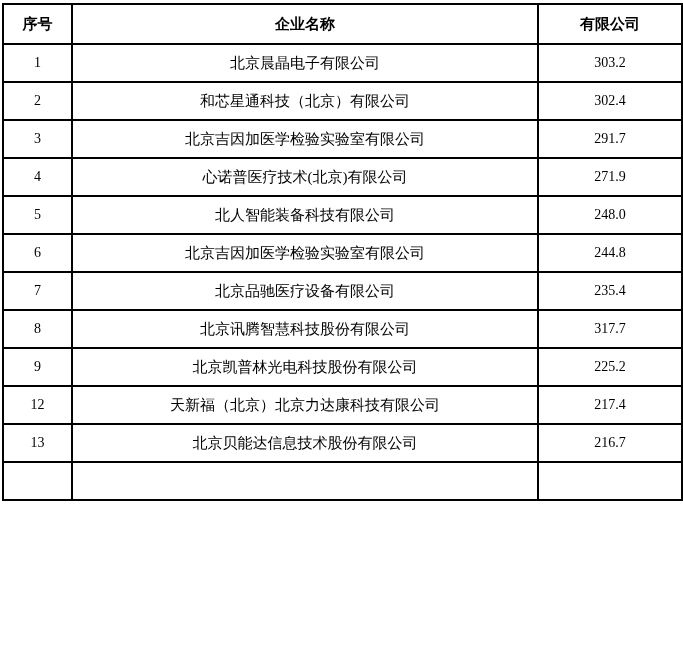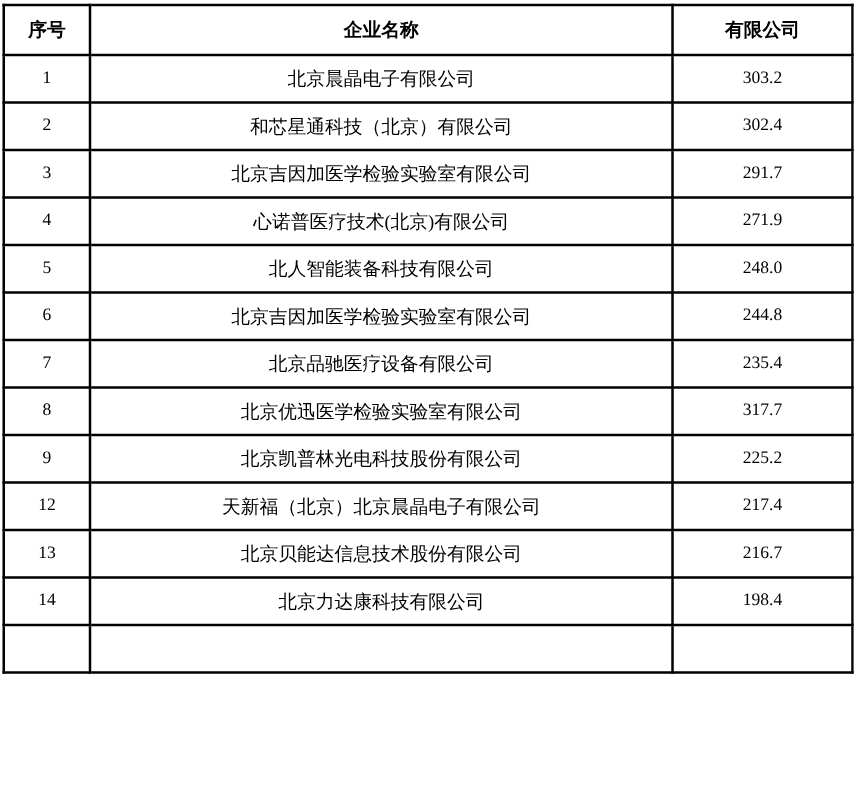--- a/index.html
+++ b/index.html
@@ -95,42 +95,37 @@
         <td class="name-cell">北京吉因加医学检验实验室有限公司</td>
         <td class="amount-cell">244.8</td>
       </tr>
       <tr>
         <td class="no-cell">7</td>
         <td class="name-cell">北京品驰医疗设备有限公司</td>
         <td class="amount-cell">235.4</td>
       </tr>
       <tr>
         <td class="no-cell">8</td>
-        <td class="name-cell">北京优迅医学检验实验室有限公司</td>
+        <td class="name-cell">北京讯腾智慧科技股份有限公司</td>
         <td class="amount-cell">317.7</td>
       </tr>
       <tr>
         <td class="no-cell">9</td>
         <td class="name-cell">北京凯普林光电科技股份有限公司</td>
         <td class="amount-cell">225.2</td>
       </tr>
       <tr>
         <td class="no-cell">12</td>
-        <td class="name-cell">天新福（北京）北京晨晶电子有限公司</td>
+        <td class="name-cell">天新福（北京）北京力达康科技有限公司</td>
         <td class="amount-cell">217.4</td>
       </tr>
       <tr>
         <td class="no-cell">13</td>
         <td class="name-cell">北京贝能达信息技术股份有限公司</td>
         <td class="amount-cell">216.7</td>
-      </tr>
-      <tr>
-        <td class="no-cell">14</td>
-        <td class="name-cell">北京力达康科技有限公司</td>
-        <td class="amount-cell">198.4</td>
       </tr>
     </tbody>
   <tbody>
     <tr class="clipped-partial-row">
       <td class="no-cell"></td>
       <td class="name-cell"></td>
       <td class="amount-cell"></td>
     </tr>
   </tbody>
 </table>

